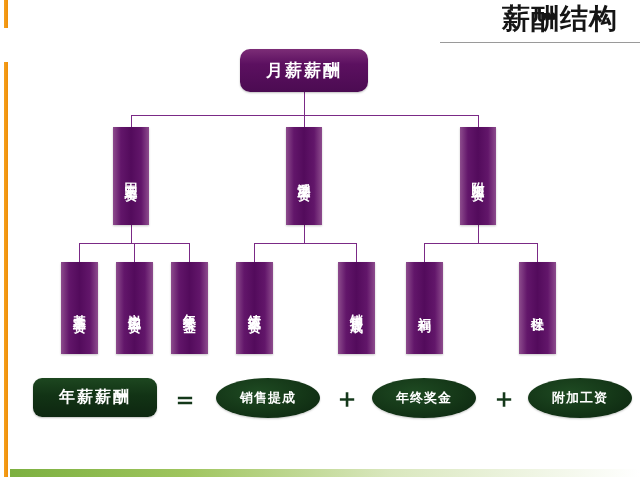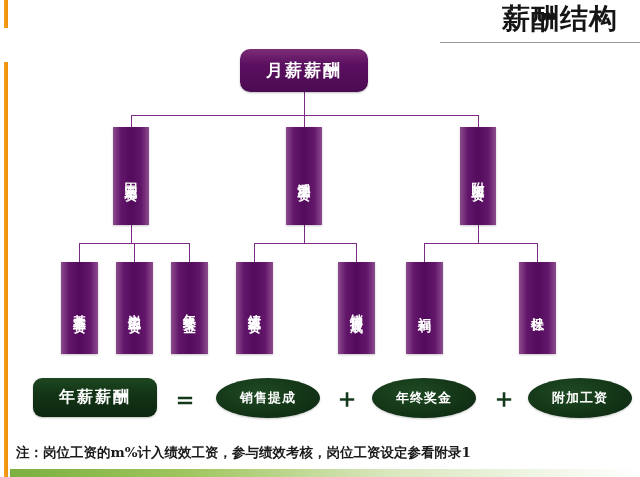--- a/index.html
+++ b/index.html
@@ -250,15 +250,14 @@
   <div class="formula-ellipse" style="left:372px; top:378px; width:104px; height:40px;">
     <span>年终奖金</span>
   </div>
 
   <div class="op" style="left:488px; top:385px; width:32px;">＋</div>
 
   <div class="formula-ellipse" style="left:528px; top:378px; width:104px; height:40px;">
     <span>附加工资</span>
   </div>
 
-  <div class="footnote">注：岗位工资的m%计入绩效工资，参与绩效考核，岗位工资设定参看附录1</div>
 
 </div>
 
 </body></html>

